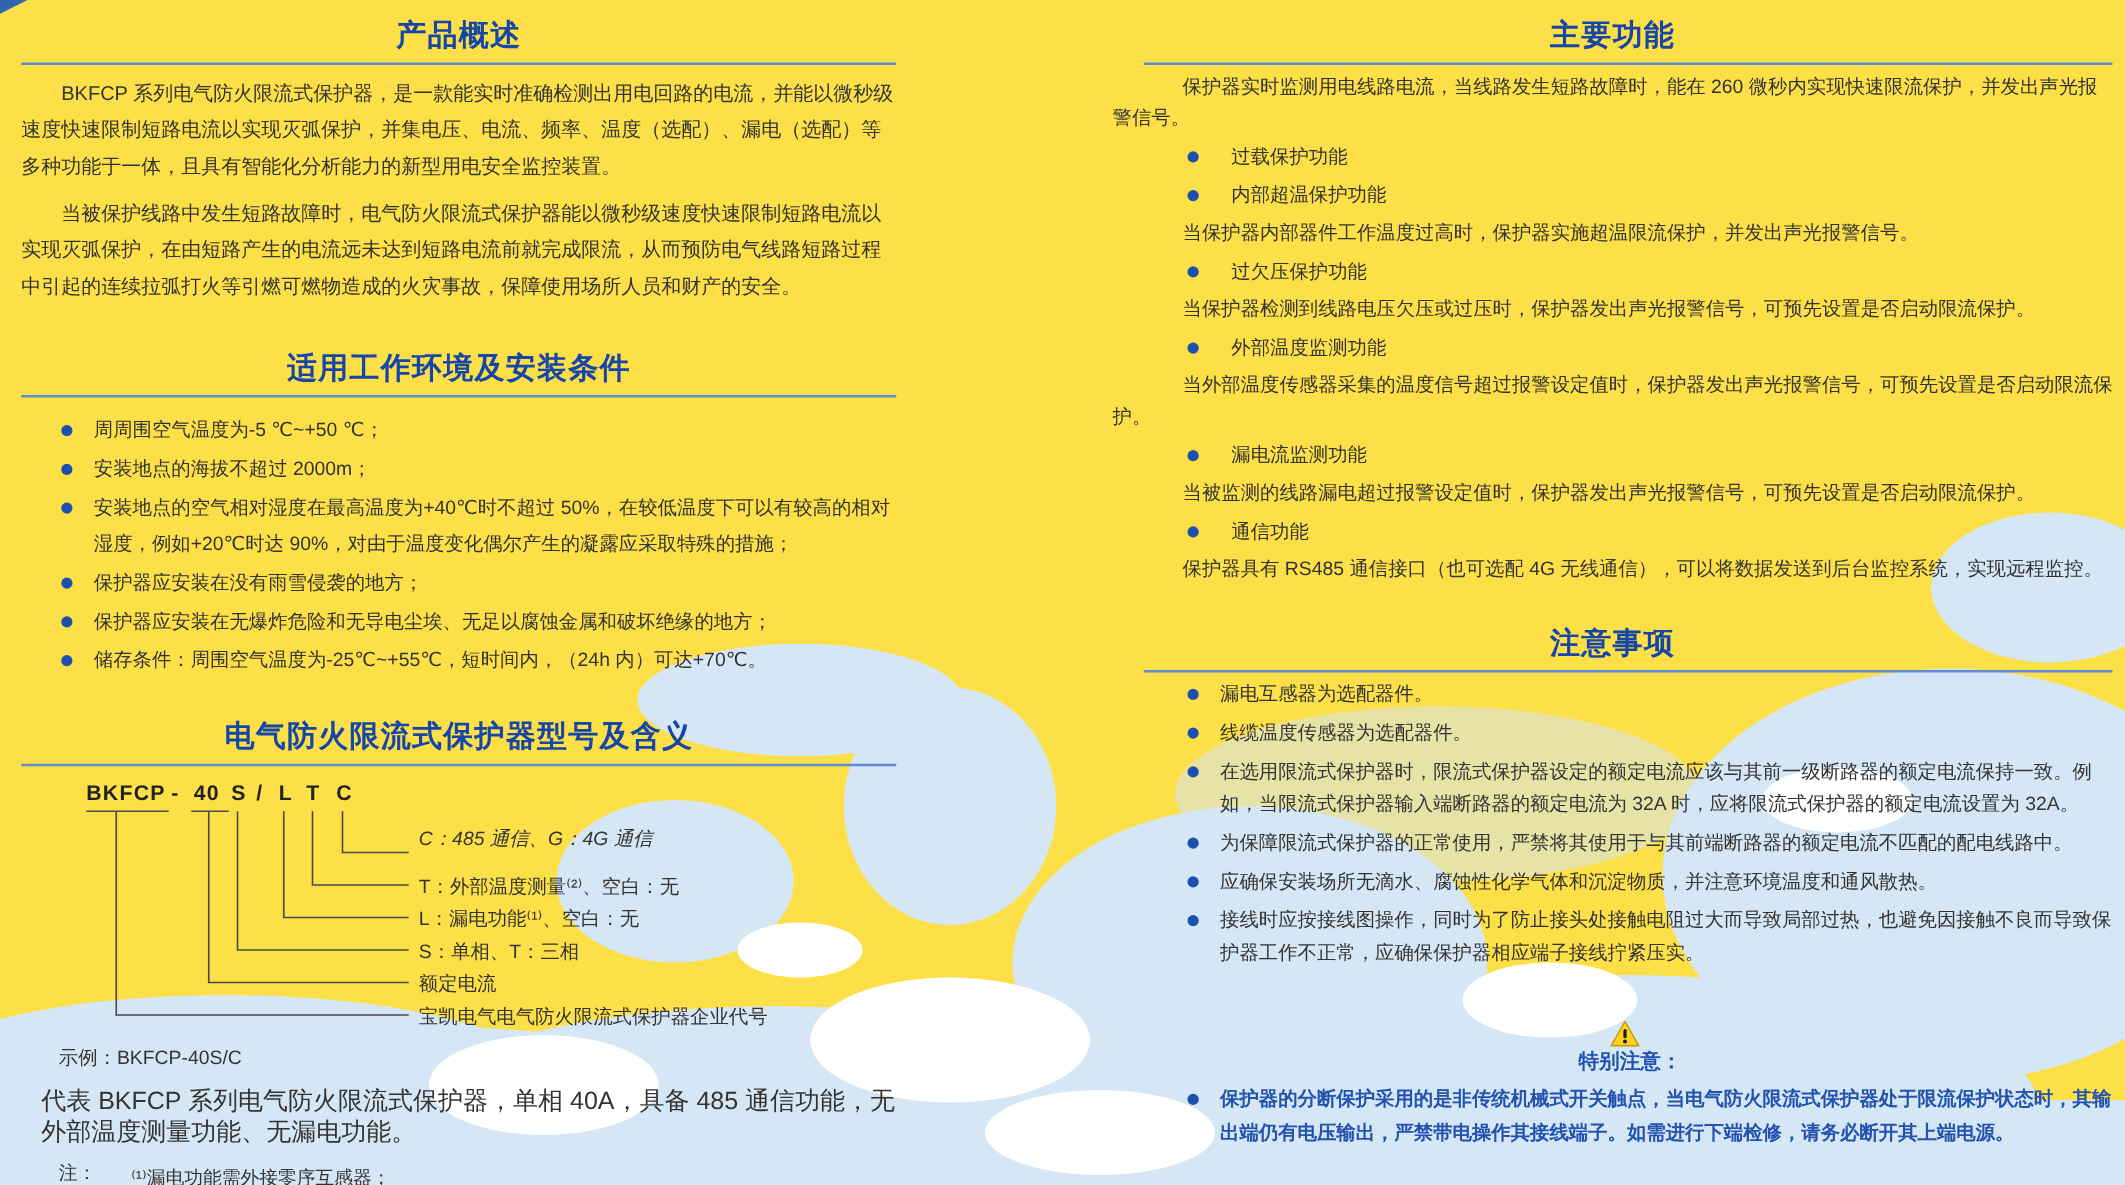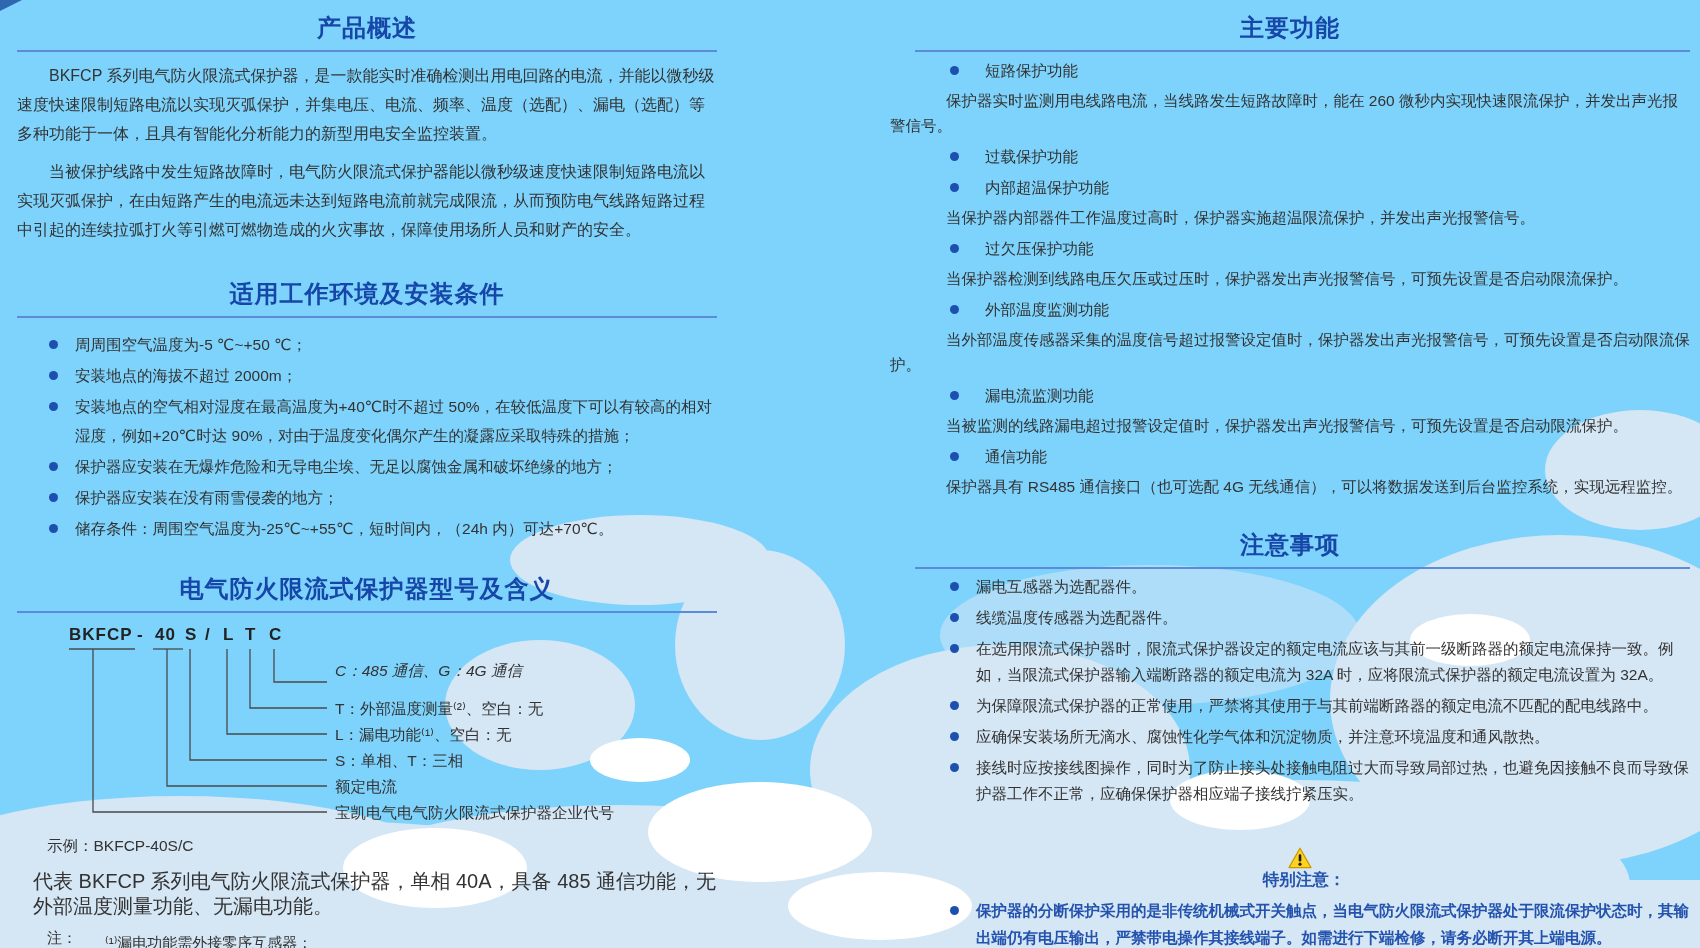--- a/index.html
+++ b/index.html
@@ -6,21 +6,21 @@
     --accent:#1646a8;
     --rule:#5c8bd9;
     --dot:#1c4fae;
     --body:#333333;
     --special:#2353ae;
     --map:#d5e6f4;
   }
   *{box-sizing:border-box;}
   html,body{margin:0;padding:0;}
   body{font-family:"Liberation Sans","DejaVu Sans",sans-serif;background:#ffffff;}
-  .page{position:relative;width:1700px;height:948px;background:#7dd3fc;overflow:hidden;}
+  .page{position:relative;width:1700px;height:948px;background:#fde047;overflow:hidden;}
   .bgmap{position:absolute;left:0;top:0;z-index:0;}
   .corner-tri{position:absolute;left:0;top:0;width:0;height:0;
     border-top:11px solid #2f66b0;border-right:22px solid transparent;z-index:2;}
   .col{position:absolute;top:0;z-index:1;}
   .col-left{left:17px;width:700px;}
   .col-right{left:890px;width:800px;}
   .sec-title{font-size:24px;font-weight:bold;color:var(--accent);text-align:center;margin:0 0 6px;letter-spacing:1px;}
   .rule{height:0;border-top:2px solid var(--rule);}
   .col-right .rule{margin-left:25px;}
   
@@ -108,25 +108,25 @@
       <div class="ebullet">
           <span class="dot"></span>
           <span class="ebullet-text">安装地点的海拔不超过 2000m；</span>
         </div>
       <div class="ebullet">
           <span class="dot"></span>
           <span class="ebullet-text">安装地点的空气相对湿度在最高温度为+40℃时不超过 50%，在较低温度下可以有较高的相对湿度，例如+20℃时达 90%，对由于温度变化偶尔产生的凝露应采取特殊的措施；</span>
         </div>
       <div class="ebullet">
           <span class="dot"></span>
+          <span class="ebullet-text">保护器应安装在没有雨雪侵袭的地方；</span>
+        </div>
+      <div class="ebullet">
+          <span class="dot"></span>
           <span class="ebullet-text">保护器应安装在无爆炸危险和无导电尘埃、无足以腐蚀金属和破坏绝缘的地方；</span>
-        </div>
-      <div class="ebullet">
-          <span class="dot"></span>
-          <span class="ebullet-text">保护器应安装在没有雨雪侵袭的地方；</span>
         </div>
       <div class="ebullet">
           <span class="dot"></span>
           <span class="ebullet-text">储存条件：周围空气温度为-25℃~+55℃，短时间内，（24h 内）可达+70℃。</span>
         </div>
     </div>
 
     <h2 class="sec-title" style="margin-top:30px;">电气防火限流式保护器型号及含义</h2>
     <div class="rule"></div>
 
@@ -170,24 +170,20 @@
     </div>
   </div>
 
   <div class="col col-right">
 
     <h2 class="sec-title mt-top">主要功能</h2>
     <div class="rule"></div>
 
     <div style="margin-top:4px;">
       <div class="feature">
-        <div class="feature-head">
-            <span class="dot"></span>
-            <span>短路保护功能</span>
-          </div>
         <p class="feature-body">保护器实时监测用电线路电流，当线路发生短路故障时，能在 260 微秒内实现快速限流保护，并发出声光报警信号。</p>
       </div>
       <div class="feature">
         <div class="feature-head">
             <span class="dot"></span>
             <span>过载保护功能</span>
           </div>
       </div>
       <div class="feature">
         <div class="feature-head">

